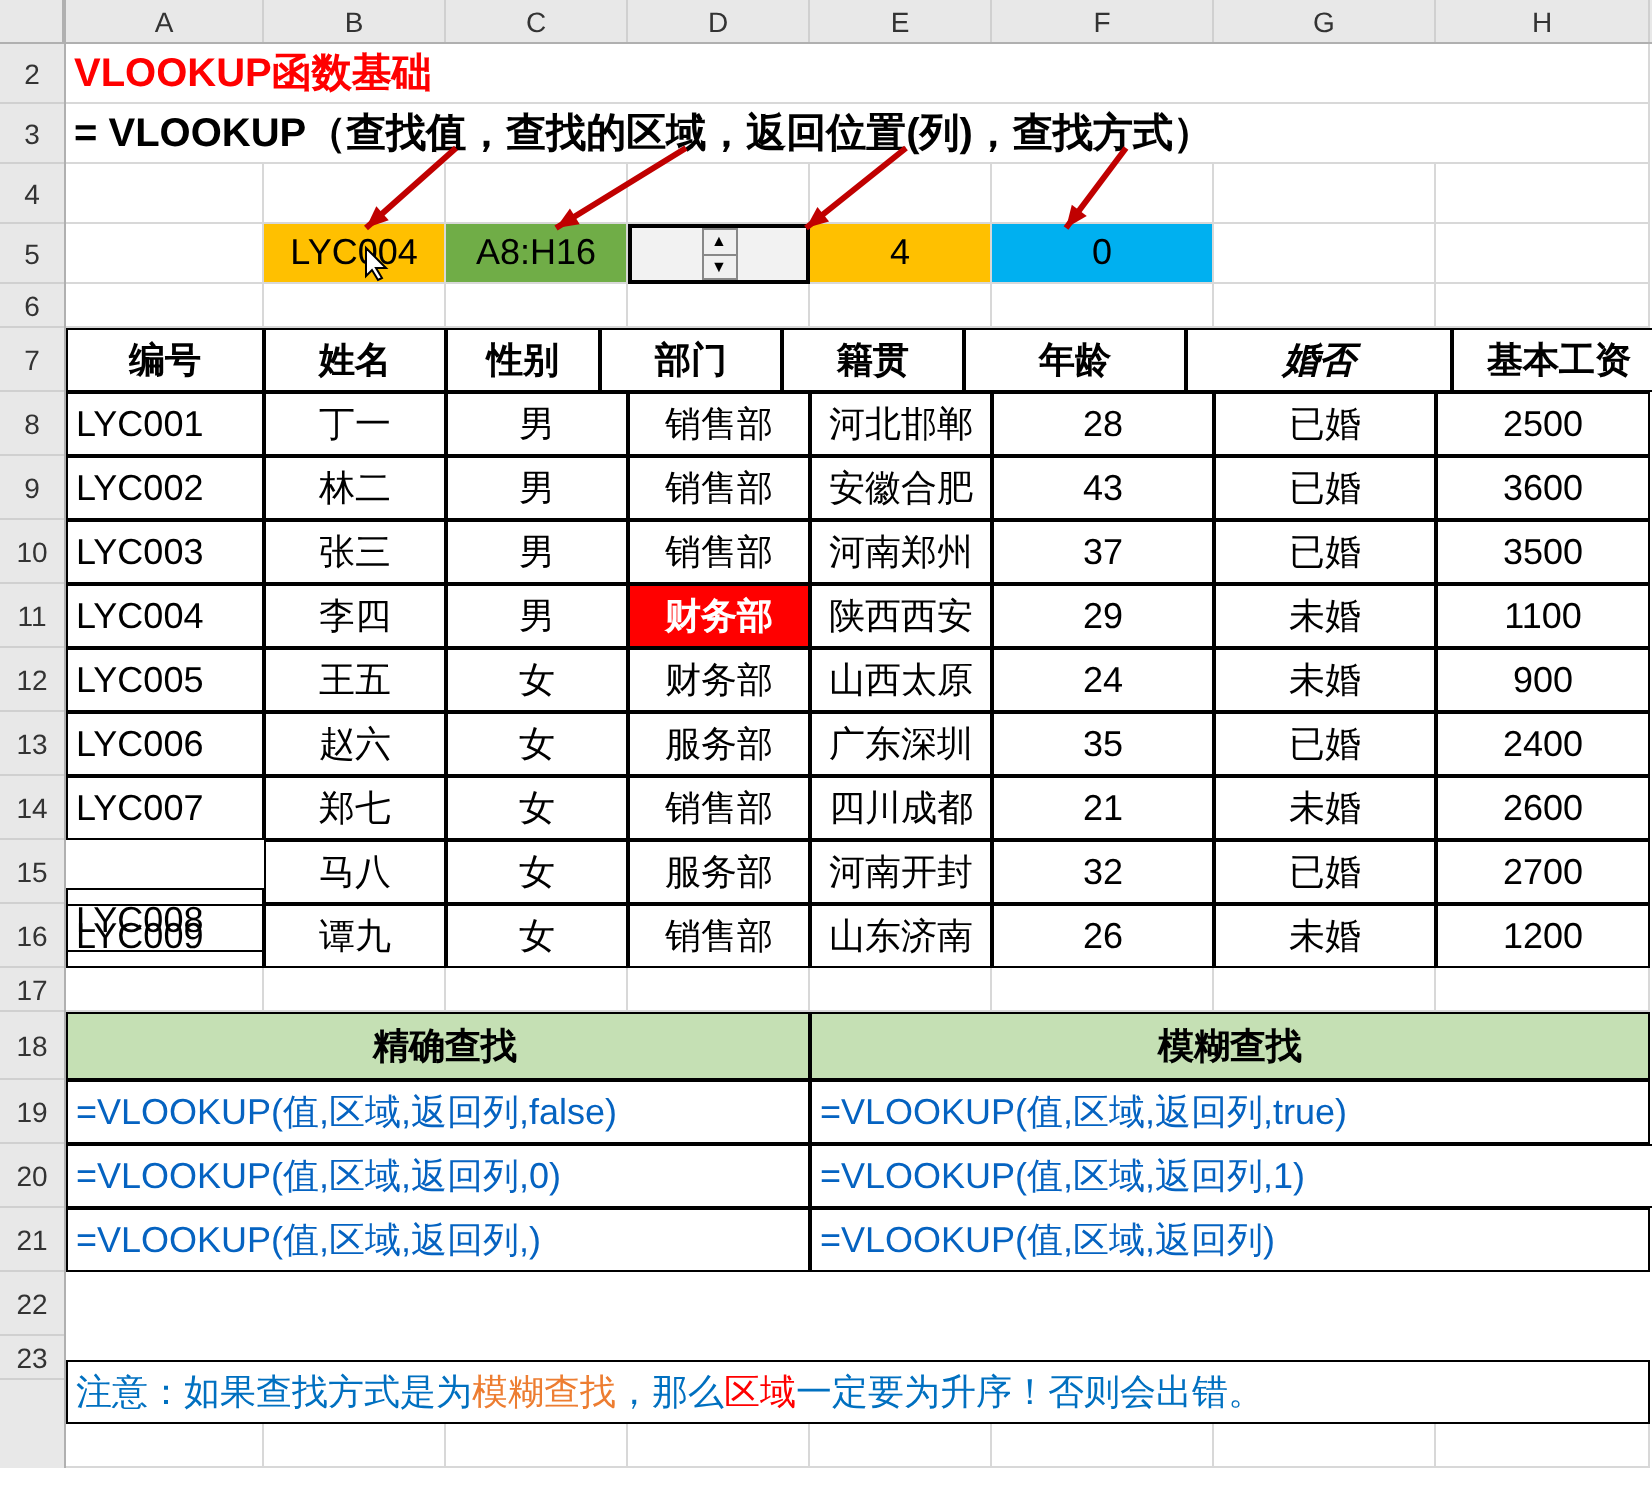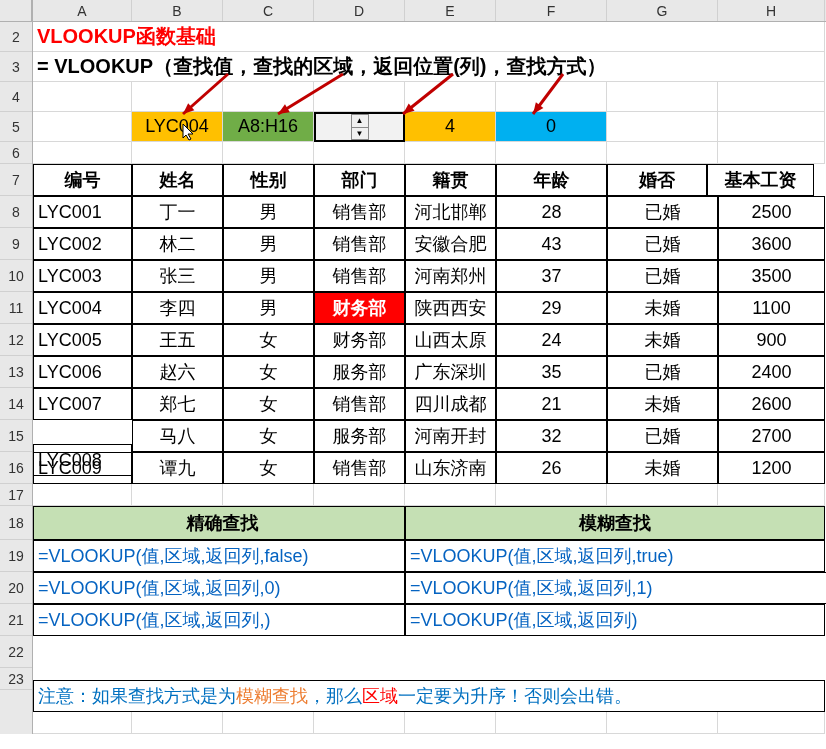--- a/index.html
+++ b/index.html
@@ -227,25 +227,25 @@
           <div class="cell " style="width: 91px; height: 100%;"></div>
           <div class="cell " style="width: 91px; height: 100%;"></div>
           <div class="cell " style="width: 91px; height: 100%;"></div>
           <div class="cell " style="width: 111px; height: 100%;"></div>
           <div class="cell " style="width: 111px; height: 100%;"></div>
           <div class="cell " style="width: 107px; height: 100%;"></div>
         </div>
         <div class="row" style="height: 32px;">
           <div class="cell table-border table-header" style="width: 99px; height: 100%;">编号</div>
           <div class="cell table-border table-header" style="width: 91px; height: 100%;">姓名</div>
-          <div class="cell table-border table-header" style="width: 91px; height: 100%;">性别</div>
+          <div class="cell table-border table-header" style="width: 77px; height: 100%;">性别</div>
           <div class="cell table-border table-header" style="width: 91px; height: 100%;">部门</div>
           <div class="cell table-border table-header" style="width: 91px; height: 100%;">籍贯</div>
           <div class="cell table-border table-header" style="width: 111px; height: 100%;">年龄</div>
-          <div class="cell table-border table-header" style="width: 100px; height: 100%;">婚否</div>
+          <div class="cell table-border table-header" style="width: 133px; height: 100%; font-style: italic;">婚否</div>
           <div class="cell table-border table-header" style="width: 107px; height: 100%;">基本工资</div>
         </div>
         <div class="row" style="height: 32px;">
           <div class="cell table-border table-cell left" style="width: 99px; height: 100%;">LYC001</div>
           <div class="cell table-border table-cell" style="width: 91px; height: 100%;">丁一</div>
           <div class="cell table-border table-cell" style="width: 91px; height: 100%;">男</div>
           <div class="cell table-border table-cell" style="width: 91px; height: 100%;">销售部</div>
           <div class="cell table-border table-cell" style="width: 91px; height: 100%;">河北邯郸</div>
           <div class="cell table-border table-cell" style="width: 111px; height: 100%;">28</div>
           <div class="cell table-border table-cell" style="width: 111px; height: 100%;">已婚</div>

